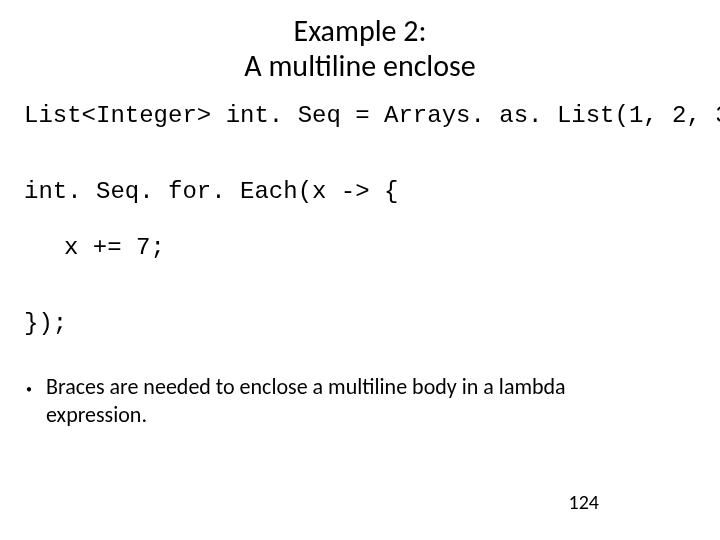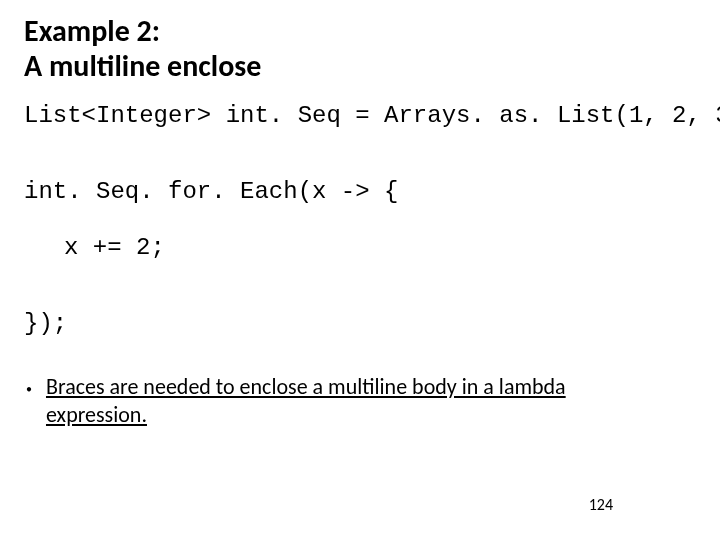--- a/index.html
+++ b/index.html
@@ -13,22 +13,22 @@
     overflow: hidden;
   }
   .slide {
     width: 720px;
     height: 540px;
     position: relative;
     box-sizing: border-box;
     padding: 10px 24px 0 24px;
   }
   .title {
-    text-align: left;
-    font-weight: 700;
+    text-align: center;
+    font-weight: 400;
     font-size: 30px;
     line-height: 1.15;
     margin-top: 4px;
     margin-bottom: 18px;
   }
   .code-block {
     font-family: Consolas, "Courier New", monospace;
     font-size: 24px;
     line-height: 1.25;
     white-space: pre;
@@ -46,46 +46,45 @@
   .bullet-dot {
     font-size: 12px;
     line-height: 28px;
     margin-right: 14px;
     margin-top: 2px;
   }
   .bullet-text {
     font-size: 22px;
     line-height: 1.25;
     max-width: 600px;
-    text-decoration: underline;
   }
   .page-num {
     position: absolute;
-    right: 107px;
+    right: 121px;
     bottom: 26px;
-    font-size: 16px;
+    font-size: 20px;
   }
 </style>
 </head>
 <body>
 
 <div class="slide">
 
   <div class="title">
     <span>Example 2:</span><br>
     <span>A multiline enclose</span>
   </div>
 
   <div class="code-block">List&lt;Integer&gt; int. Seq = Arrays. as. List(1, 2, 3);</div>
   <div class="gap-lg"></div>
 
   <div class="code-block">int. Seq. for. Each(x -&gt; {</div>
   <div class="gap-md"></div>
 
-  <div class="code-block indent">x += 2;</div>
+  <div class="code-block indent">x += 7;</div>
   <div class="gap-md"></div>
 
   <div class="gap-sm"></div>
 
   <div class="code-block">});</div>
 
   <div class="bullet-row">
     <div class="bullet-dot">•</div>
     <div class="bullet-text">Braces are needed to enclose a multiline body in a lambda expression.</div>
   </div>

